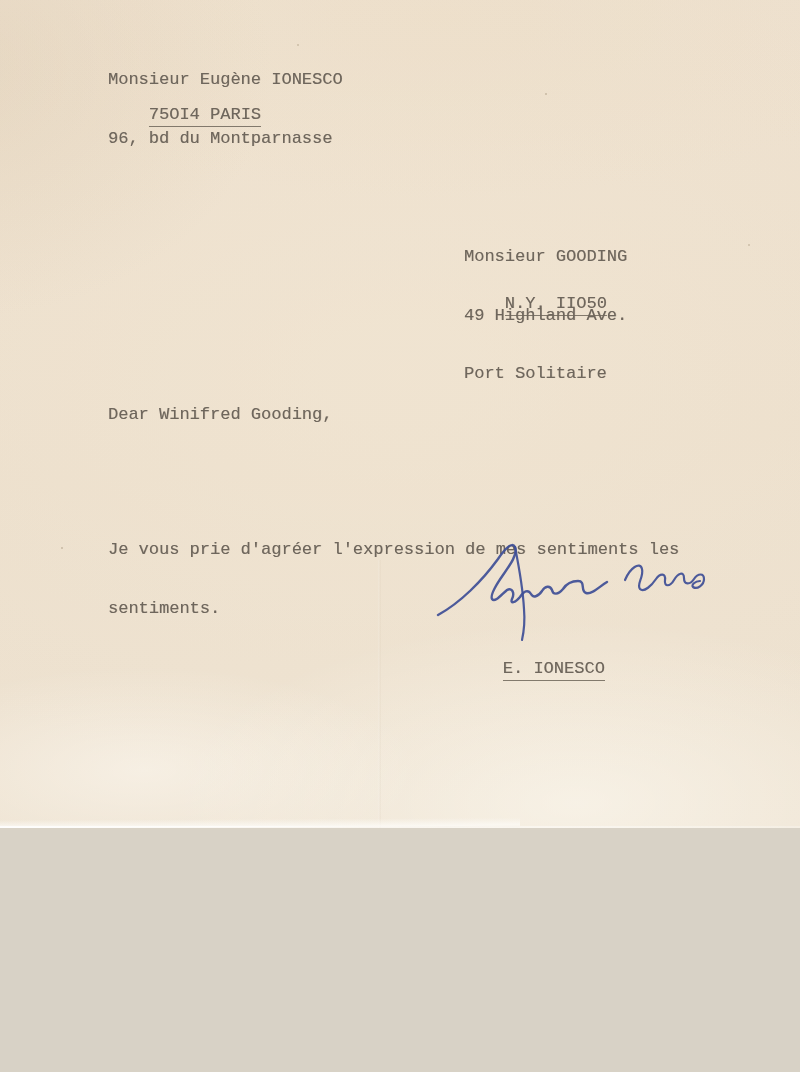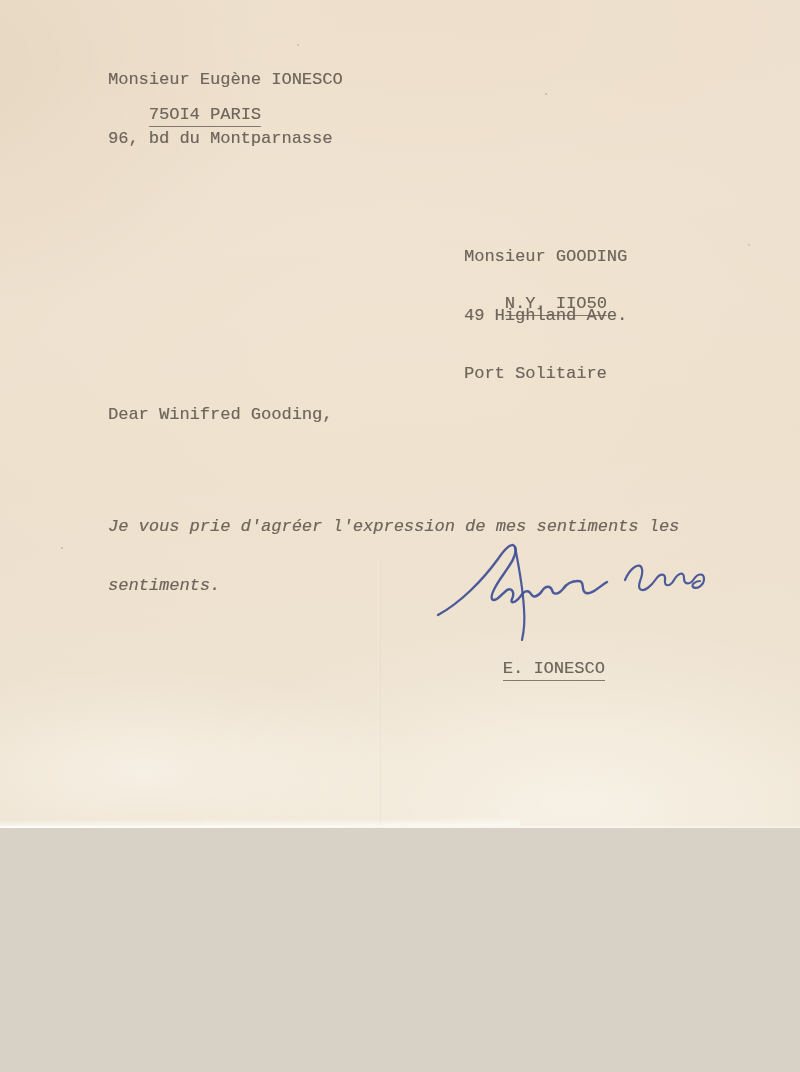--- a/index.html
+++ b/index.html
@@ -84,21 +84,21 @@
     <div>49 Highland Ave.</div>
     <div>Port Solitaire</div>
   </div>
   <div class="tw" style="left:464px;top:274px;">
     <span class="ul">N.Y. IIO50</span>
   </div>
 
   <div class="tw" style="left:108px;top:391px;margin-top:14px;">Dear Winifred Gooding,</div>
 
 
-  <div class="tw" style="left:108px;top:478px;font-style:italic;">
+  <div class="tw" style="left:108px;top:501px;">
     <div>Je vous prie d'agréer l'expression de mes sentiments les</div>
     <div>sentiments.</div>
   </div>
 
   <svg id="signature-svg" width="300" height="112" viewBox="0 0 300 112" aria-hidden="true">
     <path stroke-width="2.4" d="M 18,82
       C 40,70 62,48 78,26
       C 84,17 92,8 95,14
       C 98,21 90,32 83,42
       C 76,52 70,62 72,66

